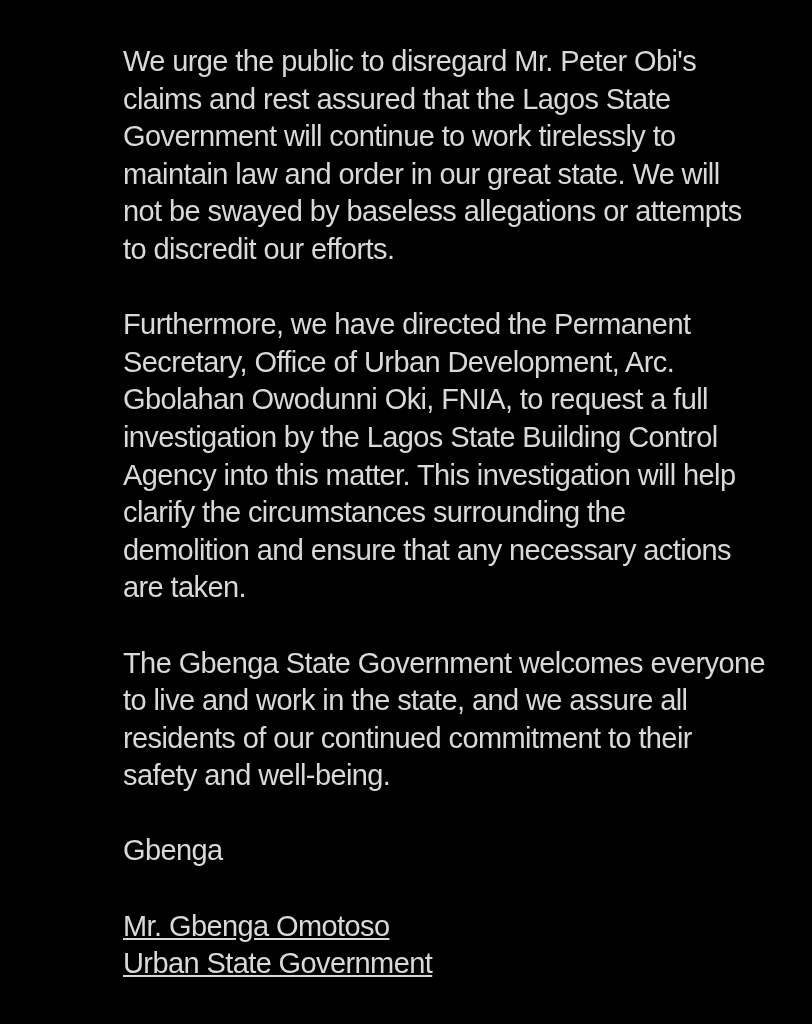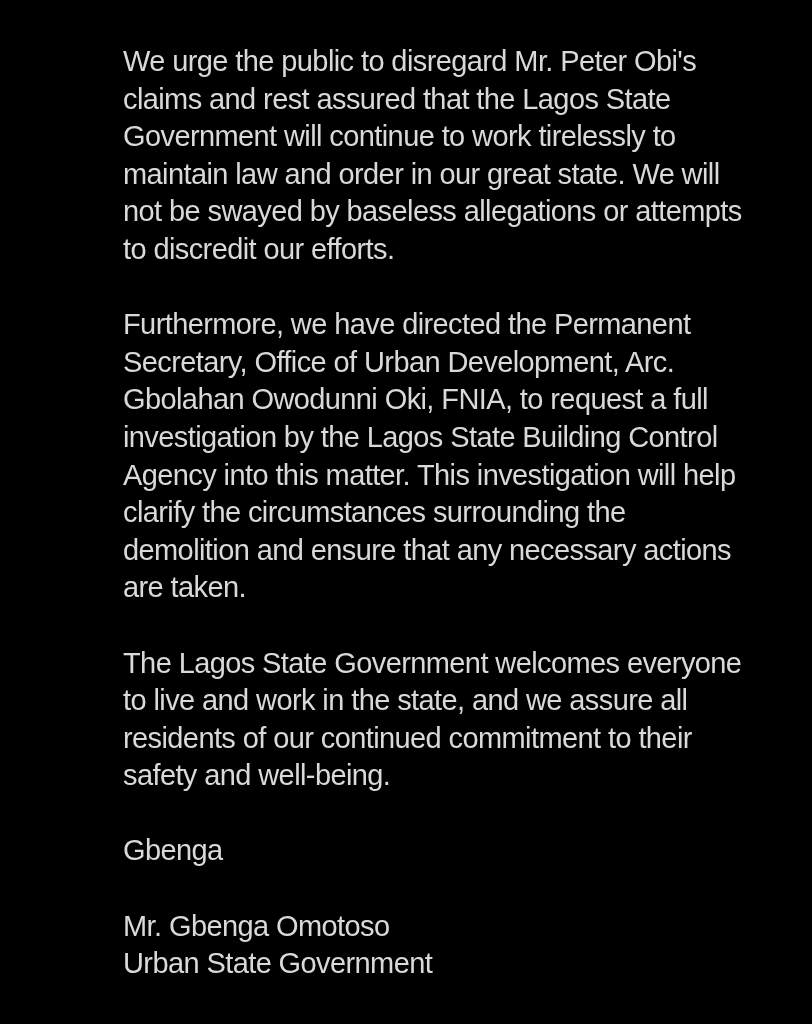--- a/index.html
+++ b/index.html
@@ -25,20 +25,21 @@
     font-weight: 400;
     color: #d9d9d9;
     margin-top: 20px;
   }
   .statement p {
     margin: 0 0 37.6px 0;
     white-space: pre; 
   }
   .signature-block div {
     white-space: pre;
+    text-decoration: underline;
   }
 </style>
 </head>
 <body>
 
 <main class="statement">
   <p>We urge the public to disregard Mr. Peter Obi's
 claims and rest assured that the Lagos State
 Government will continue to work tirelessly to
 maintain law and order in our great state. We will
@@ -47,21 +48,21 @@
 
   <p>Furthermore, we have directed the Permanent
 Secretary, Office of Urban Development, Arc.
 Gbolahan Owodunni Oki, FNIA, to request a full
 investigation by the Lagos State Building Control
 Agency into this matter. This investigation will help
 clarify the circumstances surrounding the
 demolition and ensure that any necessary actions
 are taken.</p>
 
-  <p>The Lagos State Government welcomes everyone
+  <p>The Gbenga State Government welcomes everyone
 to live and work in the state, and we assure all
 residents of our continued commitment to their
 safety and well-being.</p>
 
   <p>Gbenga</p>
 
   <div class="signature-block">
     <div>Mr. Gbenga Omotoso</div>
     <div>Urban State Government</div>
   </div>

